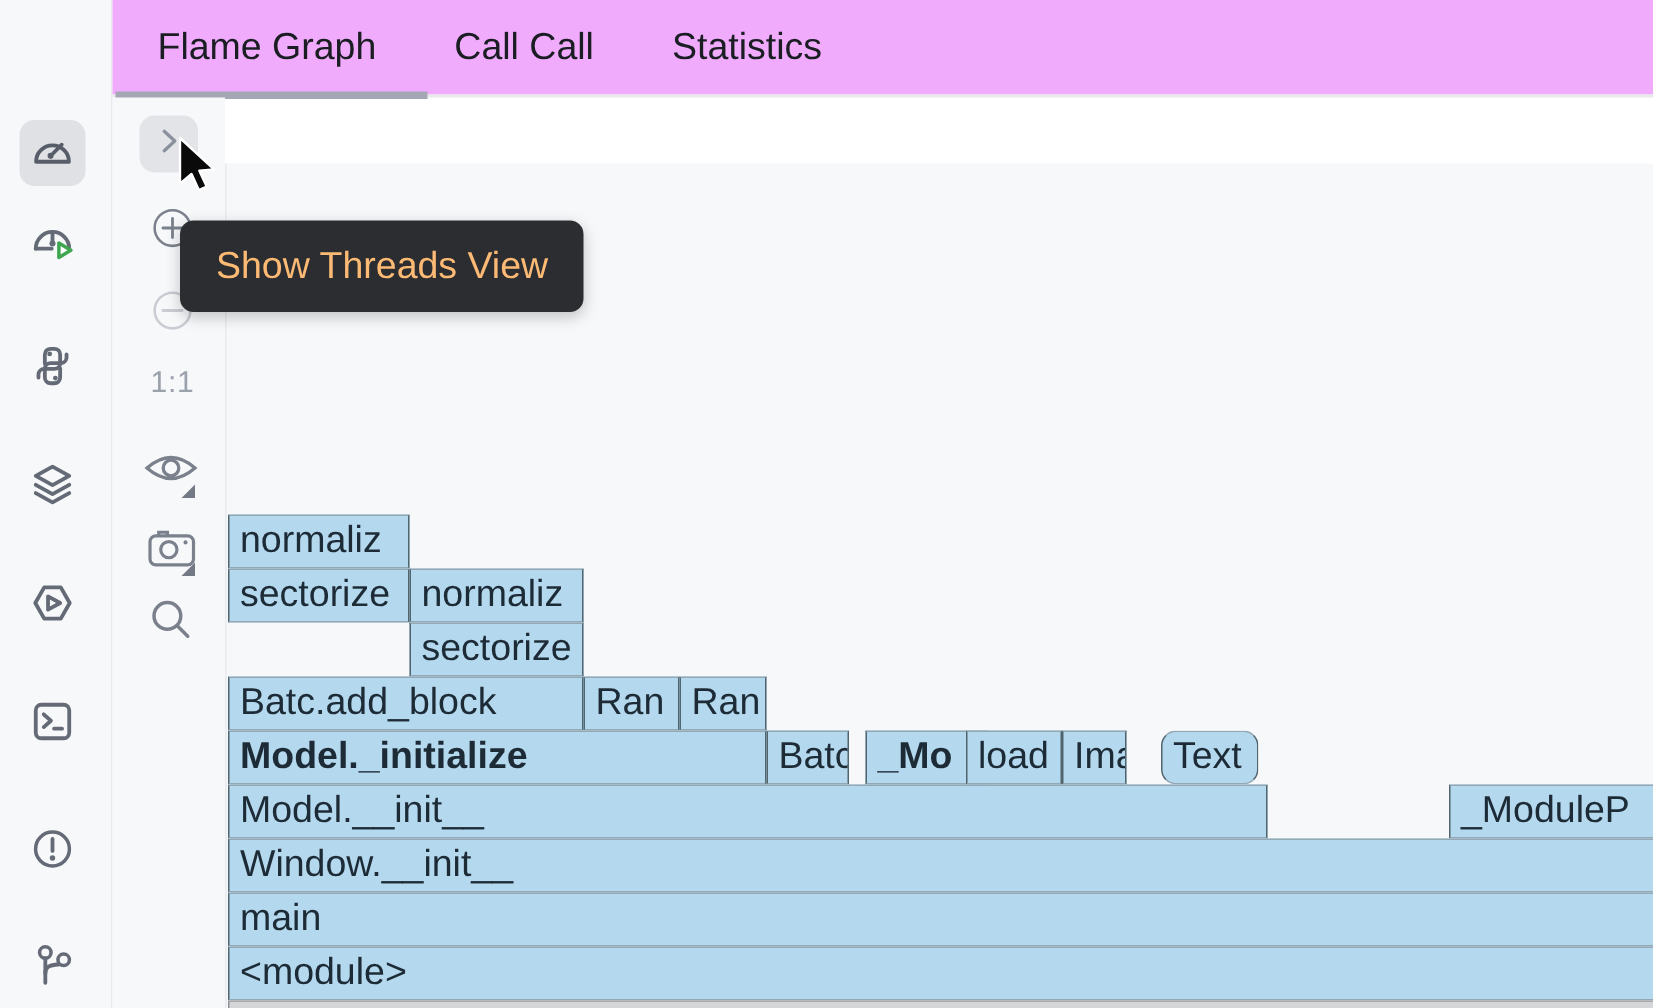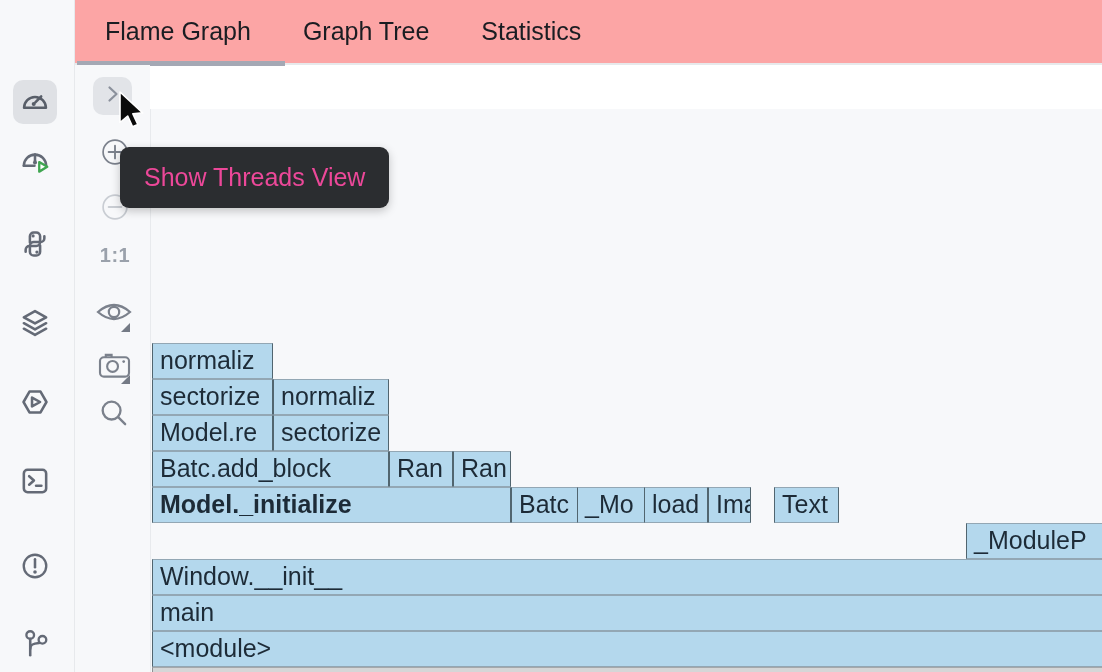--- a/index.html
+++ b/index.html
@@ -6,47 +6,47 @@
   .app{position:relative;width:1102px;height:672px;overflow:hidden;
        font-family:"Liberation Sans","DejaVu Sans",sans-serif;
        background:#ffffff;-webkit-font-smoothing:antialiased;}
   
   .rail{position:absolute;left:0;top:0;width:74px;height:672px;background:#f7f8fa;border-right:1px solid #e7e9ec;}
   .rail-btn{position:absolute;left:13px;width:44px;height:44px;border-radius:10px;
             display:flex;align-items:center;justify-content:center;color:#646a76;}
   .rail-btn.selected{background:#dfe1e5;color:#585e69;}
   .rail-btn svg{display:block;}
   
-  .tabbar{position:absolute;left:75px;top:0;width:1027px;height:63px;background:#fca5a5;}
+  .tabbar{position:absolute;left:75px;top:0;width:1027px;height:63px;background:#f0abfc;}
   .tabbar-border{position:absolute;left:0;top:63px;width:1027px;height:2px;background:#e7e9eb;}
   .tabs{position:absolute;left:0;top:0;height:63px;display:flex;align-items:center;padding-left:30px;gap:52px;}
   .tab{font-size:25px;color:#1a1d22;white-space:nowrap;}
   .tab-underline{position:absolute;left:2px;top:61px;width:208px;height:5px;background:#a4a8b4;}
   
   .stripe{position:absolute;left:75px;top:65px;width:75px;height:607px;background:#f7f8fa;}
   .tool{position:absolute;color:#7b818c;}
   .expand-btn{left:93px;top:77px;width:39px;height:38px;border-radius:10px;background:#e2e4e8;
               display:flex;align-items:center;justify-content:center;color:#8b919c;}
-  .reset-zoom{left:96px;top:244px;width:38px;text-align:center;font-size:20px;font-weight:700;
+  .reset-zoom{left:96px;top:244px;width:38px;text-align:center;font-size:20px;font-weight:400;
               color:#9aa1ab;letter-spacing:.5px;}
   .dd-tri{position:absolute;width:0;height:0;border-left:9px solid transparent;border-bottom:9px solid #747a85;}
   .tool.disabled{color:#c9cdd3;}
   
   .canvas{position:absolute;left:150px;top:65px;width:952px;height:607px;background:#f7f8fa;
           border-left:1px solid #e8eaed;overflow:hidden;margin-top:44px;}
   .bar{position:absolute;box-sizing:border-box;height:36px;background:#b4d8ed;
        border-top:1px solid #93a7b4;border-bottom:1px solid #93a7b4;
        border-left:1px solid #51656f;border-right:1px solid #51656f;
        font-size:25px;color:#1d2b37;line-height:33px;padding-left:7px;
        white-space:nowrap;overflow:hidden;}
   .bar.gray{background:#d5d6d7;border-top-color:#a6a8aa;border-bottom-color:#a6a8aa;
             border-left-color:#8e9093;border-right-color:#8e9093;color:#22262b;}
   
   .tooltip{position:absolute;left:120px;top:147px;height:61px;line-height:61px;padding:0 24px;
-           background:#2b2d30;color:#ec4899;font-size:25px;border-radius:9px;z-index:40;
+           background:#2b2d30;color:#fdba74;font-size:25px;border-radius:9px;z-index:40;
            box-shadow:0 3px 10px rgba(0,0,0,.22);white-space:nowrap;}
   .cursor{position:absolute;left:118px;top:91px;z-index:50;}
 </style>
 </head>
 <body>
 
 <div class="app">
 
   <nav class="rail" id="rail">
       <div class="rail-btn selected" style="top: 80px;">
@@ -122,21 +122,21 @@
             <path d="M11.5 12.1 V27.5"></path>
             <path d="M11.5 21.5 C11.5 17.5 14 16.3 19.8 16"></path>
           </svg>
         </span>
       </div>
     </nav>
 
   <header class="tabbar">
     <div class="tabs" id="tabs">
         <div class="tab active">Flame Graph</div>
-        <div class="tab">Graph Tree</div>
+        <div class="tab">Call Call</div>
         <div class="tab">Statistics</div>
       </div>
   </header>
   <div class="tabbar-border" style="left:75px;"></div>
   <div class="tab-underline" style="left:77px;"></div>
 
   <div class="stripe"></div>
 
   <div class="tool expand-btn">
     <span>
@@ -194,31 +194,31 @@
           <circle cx="13" cy="13" r="9.2"></circle>
           <path d="M19.8 19.8 L27 27"></path>
         </svg>
     </span>
   </div>
 
   <main class="canvas" id="canvas">
       <div class="bar" style="left: 1px; top: 234px; width: 121px;">normaliz</div>
       <div class="bar" style="left: 1px; top: 270px; width: 121px;">sectorize</div>
       <div class="bar" style="left: 122px; top: 270px; width: 116px;">normaliz</div>
-      <div class="bar" style="left: 1px; top: 306px; width: 121px;">Model.re</div>
       <div class="bar" style="left: 122px; top: 306px; width: 116px;">sectorize</div>
       <div class="bar" style="left: 1px; top: 342px; width: 237px;">Batc.add_block</div>
       <div class="bar" style="left: 238px; top: 342px; width: 64px;">Ran</div>
       <div class="bar" style="left: 302px; top: 342px; width: 58px;">Ran</div>
       <div class="bar" style="left: 1px; top: 378px; width: 359px; font-weight: bold;">Model._initialize</div>
-      <div class="bar" style="left: 360px; top: 378px; width: 67px;">Batc</div>
-      <div class="bar" style="left: 426px; top: 378px; width: 82px;">_Mo</div>
+      <div class="bar" style="left: 360px; top: 378px; width: 55px;">Batc</div>
+      <div class="bar" style="left: 426px; top: 378px; width: 82px; font-weight: bold;">_Mo</div>
       <div class="bar" style="left: 493px; top: 378px; width: 64px;">load</div>
       <div class="bar" style="left: 557px; top: 378px; width: 43px;">Imag</div>
-      <div class="bar" style="left: 623px; top: 378px; width: 65px;">Text</div>
+      <div class="bar" style="left: 623px; top: 378px; width: 65px; border-radius: 10px;">Text</div>
+      <div class="bar" style="left: 1px; top: 414px; width: 693px;">Model.__init__</div>
       <div class="bar" style="left: 815px; top: 414px; width: 145px;">_ModuleP</div>
       <div class="bar" style="left: 1px; top: 450px; width: 959px;">Window.__init__</div>
       <div class="bar" style="left: 1px; top: 486px; width: 959px;">main</div>
       <div class="bar" style="left: 1px; top: 522px; width: 959px;">&lt;module&gt;</div>
       <div class="bar gray" style="left: 1px; top: 558px; width: 959px;">all</div>
     </main>
 
   <div class="tooltip">Show Threads View</div>
 
   <span class="cursor">

